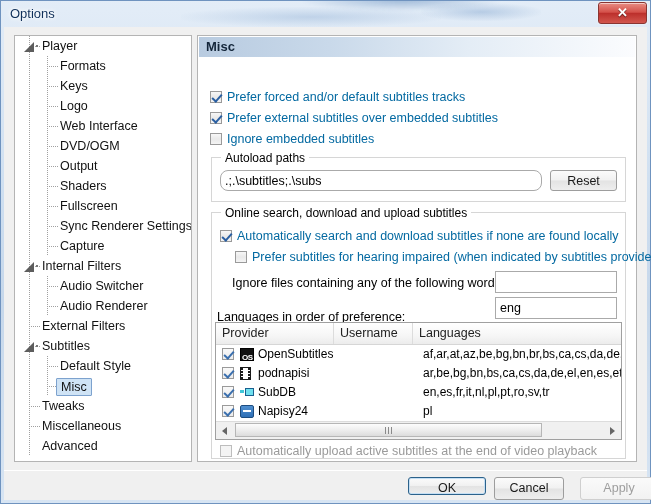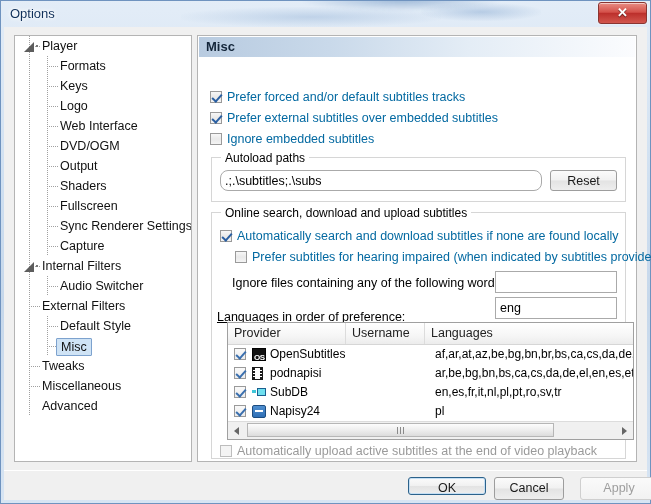--- a/index.html
+++ b/index.html
@@ -294,21 +294,20 @@
 
   
   #provider-list {
     position: absolute;
     left: 211px; top: 295px;
     width: 407px; height: 118px;
     border: 1px solid #a0a0a0;
     background: #ffffff;
     box-sizing: border-box;
     overflow: hidden;
-    margin-left: 12px;
   }
   #list-header {
     position: absolute;
     left: 0; top: 0;
     width: 405px; height: 21px;
     background: linear-gradient(180deg, #ffffff 0%, #f6f6f6 60%, #ececec 100%);
     border-bottom: 1px solid #d6d6d6;
   }
   .hdr-cell {
     position: absolute;
@@ -523,21 +522,23 @@
         <div class="tree-row lvl1"><div class="dotline-v"></div><div class="dotline-v2"></div><div class="dotline-h"></div><span class="lbl">Logo</span></div>
         <div class="tree-row lvl1"><div class="dotline-v"></div><div class="dotline-v2"></div><div class="dotline-h"></div><span class="lbl">Web Interface</span></div>
         <div class="tree-row lvl1"><div class="dotline-v"></div><div class="dotline-v2"></div><div class="dotline-h"></div><span class="lbl">DVD/OGM</span></div>
         <div class="tree-row lvl1"><div class="dotline-v"></div><div class="dotline-v2"></div><div class="dotline-h"></div><span class="lbl">Output</span></div>
         <div class="tree-row lvl1"><div class="dotline-v"></div><div class="dotline-v2"></div><div class="dotline-h"></div><span class="lbl">Shaders</span></div>
         <div class="tree-row lvl1"><div class="dotline-v"></div><div class="dotline-v2"></div><div class="dotline-h"></div><span class="lbl">Fullscreen</span></div>
         <div class="tree-row lvl1"><div class="dotline-v"></div><div class="dotline-v2"></div><div class="dotline-h"></div><span class="lbl">Sync Renderer Settings</span></div>
         <div class="tree-row lvl1"><div class="dotline-v"></div><div class="dotline-v2"></div><div class="dotline-h"></div><span class="lbl">Capture</span></div>
         <div class="tree-row lvl0"><div class="dotline-v"></div><div class="dotline-h"></div><div class="expander"></div><div class="tree-dot"></div><span class="lbl">Internal Filters</span></div>
         <div class="tree-row lvl1"><div class="dotline-v"></div><div class="dotline-v2"></div><div class="dotline-h"></div><span class="lbl">Audio Switcher</span></div>
+        <div class="tree-row lvl1"><div class="dotline-v"></div><div class="dotline-v2"></div><div class="dotline-h"></div><span class="lbl">Audio Renderer</span></div>
         <div class="tree-row lvl0"><div class="dotline-v"></div><div class="dotline-h"></div><span class="lbl">External Filters</span></div>
+        <div class="tree-row lvl0"><div class="dotline-v"></div><div class="dotline-h"></div><div class="expander"></div><div class="tree-dot"></div><span class="lbl">Subtitles</span></div>
         <div class="tree-row lvl1"><div class="dotline-v"></div><div class="dotline-v2"></div><div class="dotline-h"></div><span class="lbl">Default Style</span></div>
         <div class="tree-row lvl1 selected"><div class="dotline-v"></div><div class="dotline-v2"></div><div class="dotline-h"></div><span class="lbl">Misc</span></div>
         <div class="tree-row lvl0"><div class="dotline-v"></div><div class="dotline-h"></div><span class="lbl">Tweaks</span></div>
         <div class="tree-row lvl0"><div class="dotline-v"></div><div class="dotline-h"></div><span class="lbl">Miscellaneous</span></div>
         <div class="tree-row lvl0"><div class="dotline-v"></div><span class="lbl">Advanced</span></div>
       </div>
 
     <div id="right-pane">
       <div id="pane-banner">
         <span class="txt">Misc</span>

